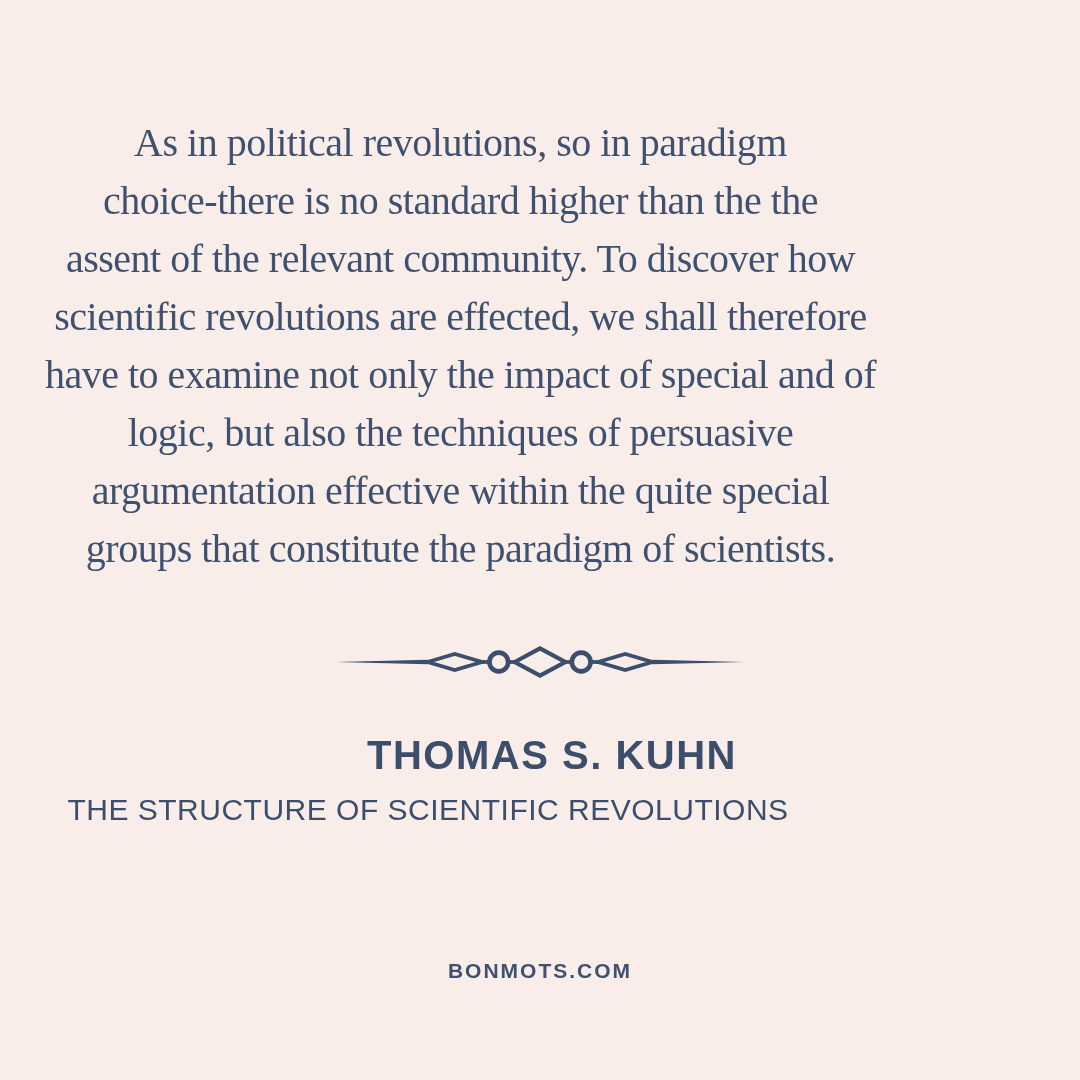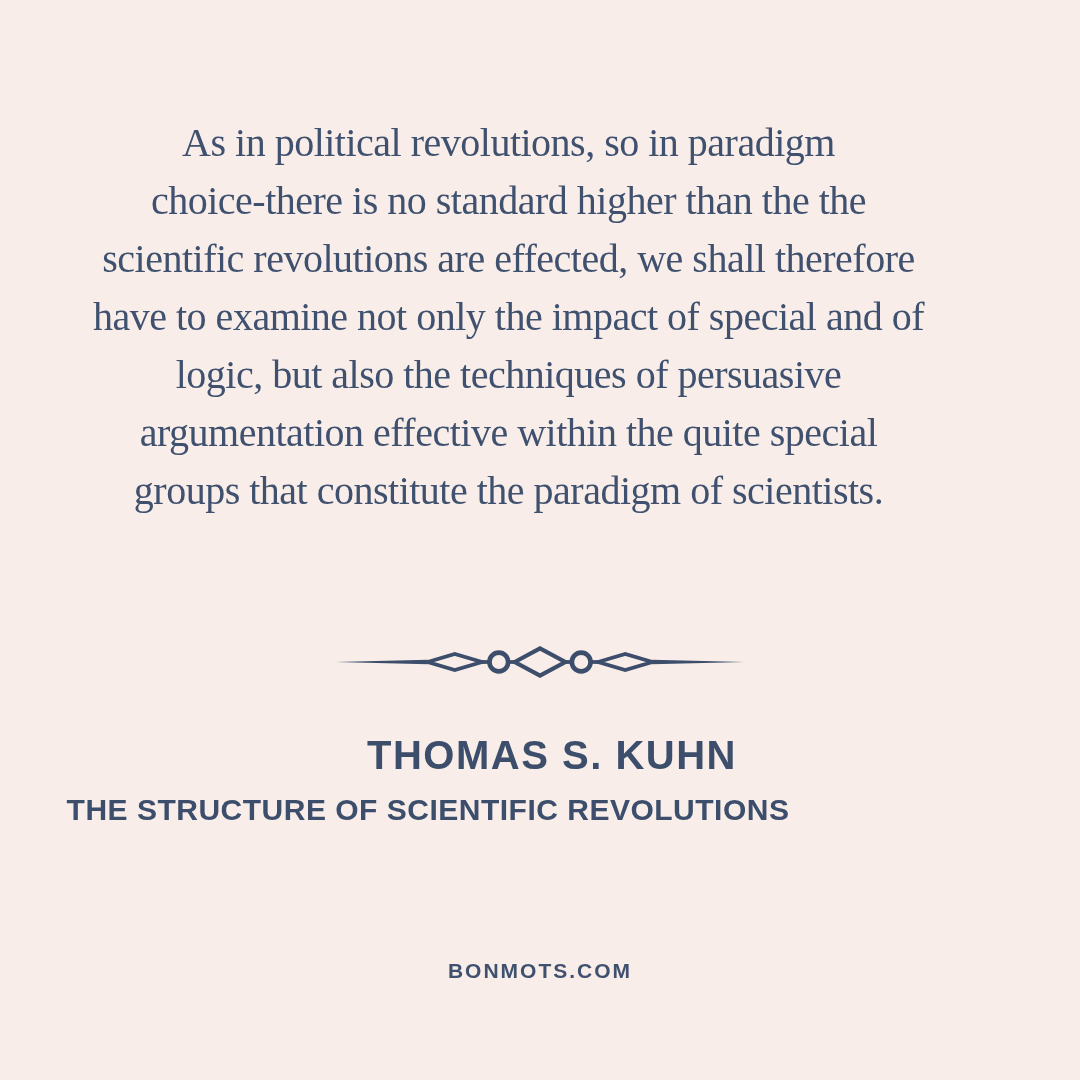--- a/index.html
+++ b/index.html
@@ -17,21 +17,20 @@
   .canvas {
     position: absolute;
     inset: 0;
   }
   .quote-block {
     position: absolute;
     top: 114px;
     left: 0;
     width: 921px;
     text-align: center;
-    padding-left: 48px;
   }
   .quote-line {
     display: block;
     white-space: nowrap;
     font-family: "Liberation Serif", "DejaVu Serif", serif;
     font-size: 40px;
     line-height: 58px;
     letter-spacing: -0.5px;
     color: #3f516f;
   }
@@ -58,21 +57,21 @@
     letter-spacing: 1.5px;
     color: #3c4e6b;
   }
   .source-line {
     position: absolute;
     top: 793px;
     left: 0;
     width: 856px;
     text-align: center;
     font-size: 30px;
-    font-weight: 700;
+    font-weight: 400;
     letter-spacing: 0.5px;
     color: #3c4e6b;
   }
   .footer-line {
     position: absolute;
     top: 959px;
     left: 0;
     width: 1080px;
     text-align: center;
     font-size: 21px;
@@ -82,20 +81,21 @@
   }
 </style>
 </head>
 <body>
 
 <div class="canvas">
 
   <div class="quote-block">
     <span class="quote-line">As in political revolutions, so in paradigm</span>
     <span class="quote-line">choice-there is no standard higher than the the</span>
+    <span class="quote-line">assent of the relevant community. To discover how</span>
     <span class="quote-line">scientific revolutions are effected, we shall therefore</span>
     <span class="quote-line">have to examine not only the impact of special and of</span>
     <span class="quote-line">logic, but also the techniques of persuasive</span>
     <span class="quote-line">argumentation effective within the quite special</span>
     <span class="quote-line">groups that constitute the paradigm of scientists.</span>
   </div>
 
   <div class="divider-wrap">
     <svg viewBox="0 0 440 44" xmlns="http://www.w3.org/2000/svg" aria-hidden="true">
       <g stroke="#3c4e6b" fill="none">

